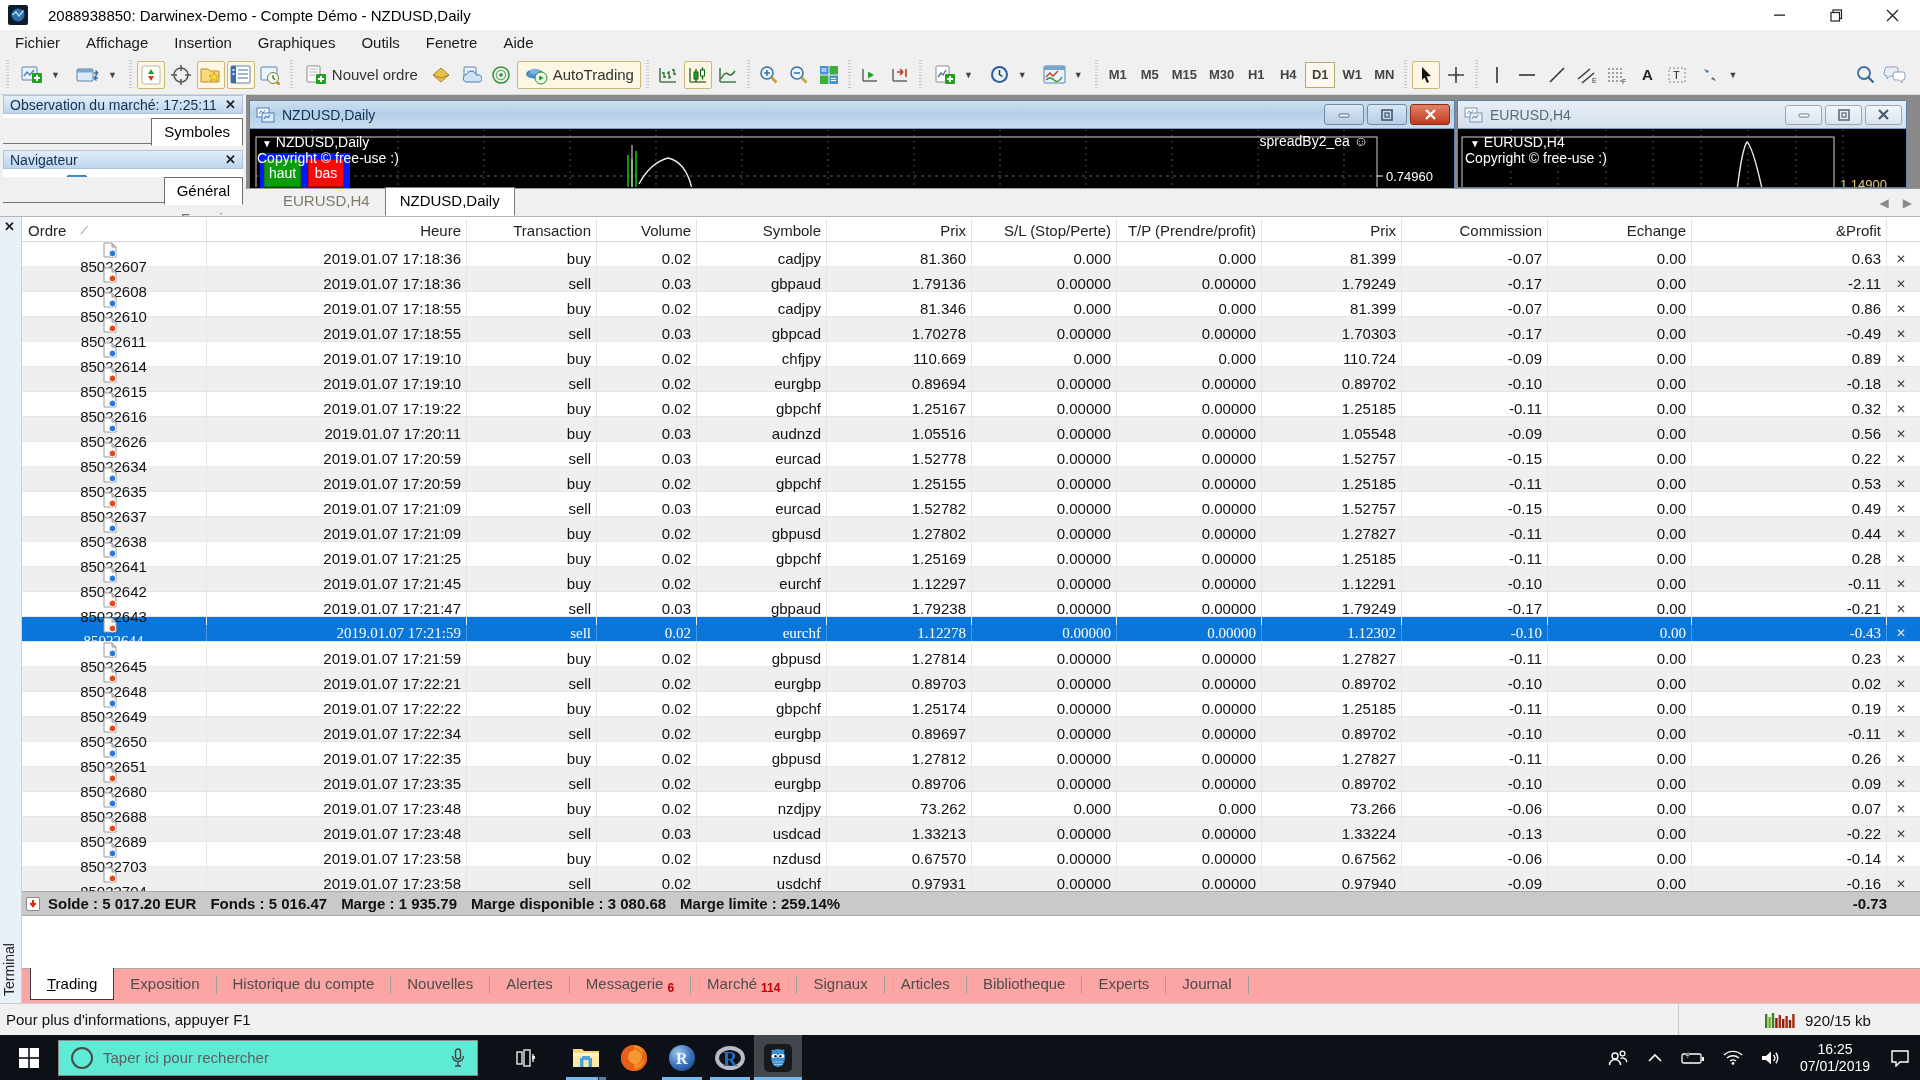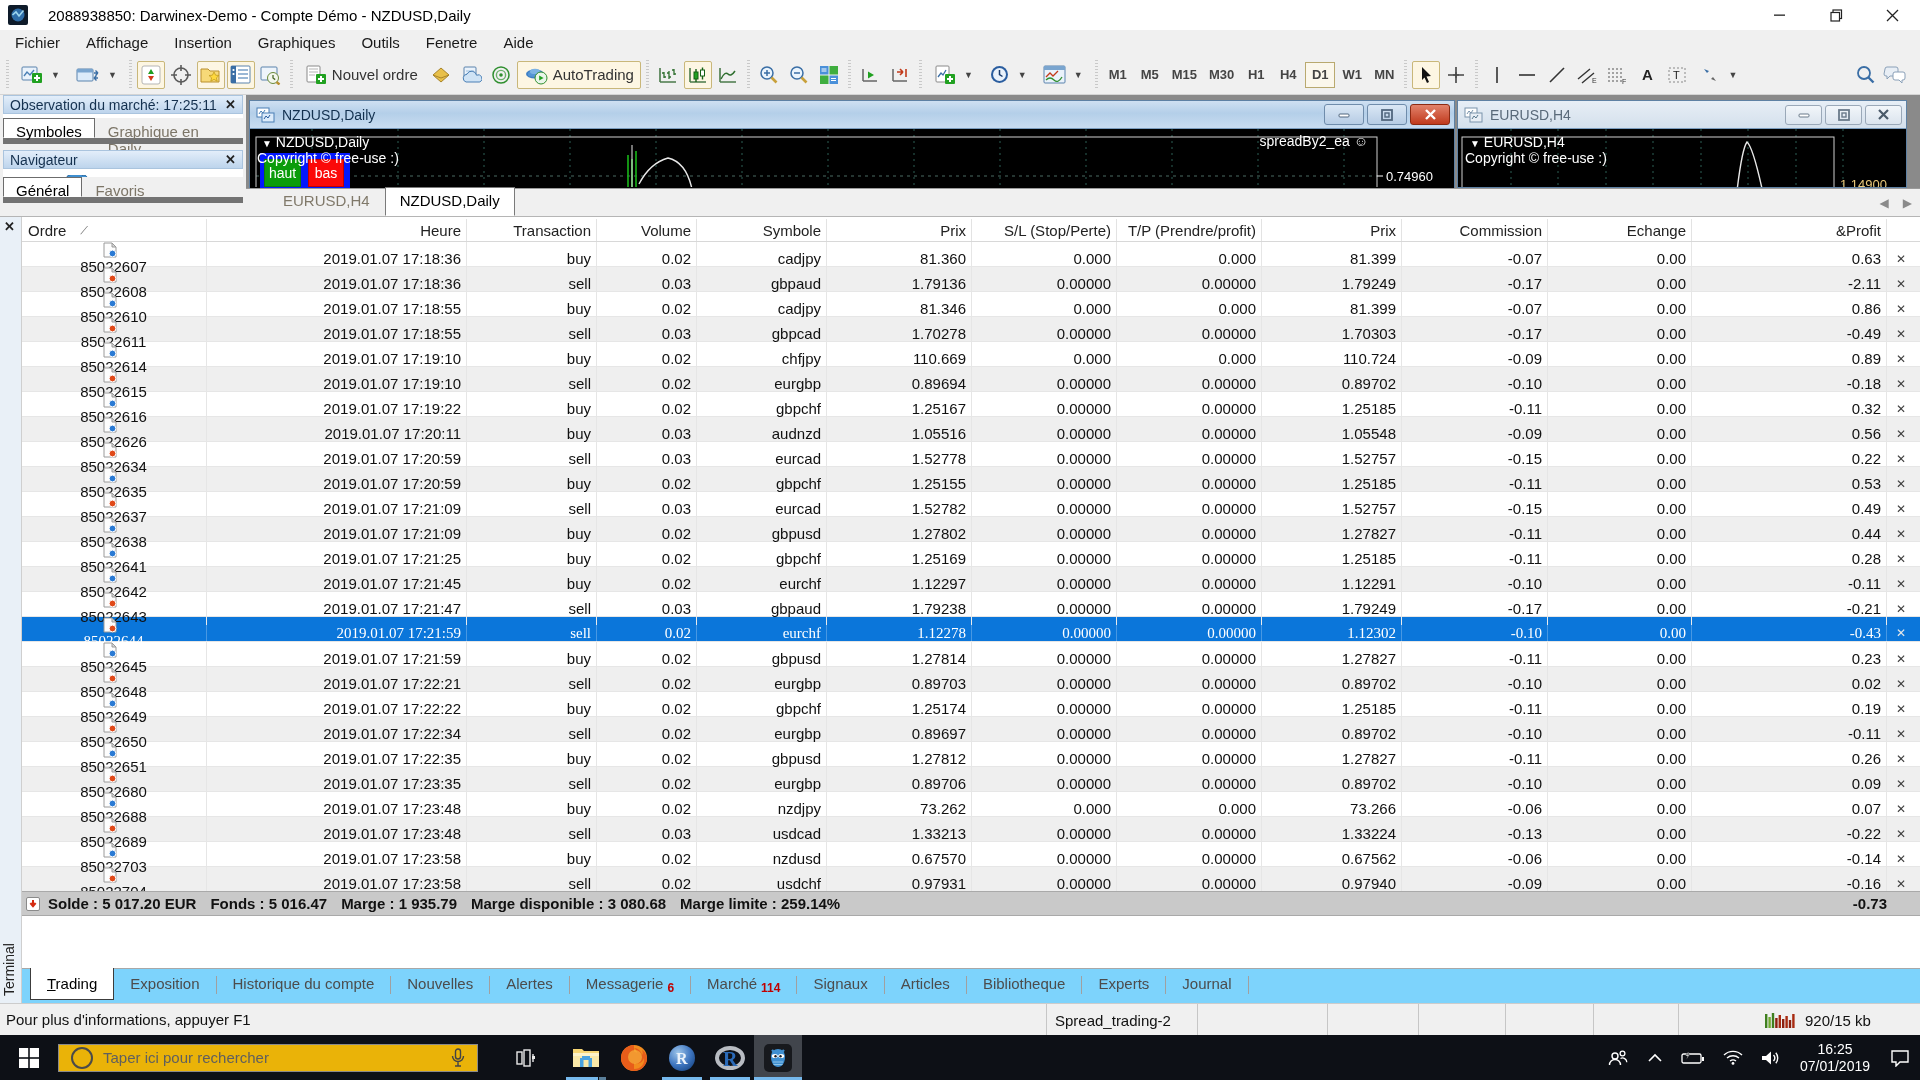--- a/index.html
+++ b/index.html
@@ -32,21 +32,21 @@
   .tf-btn.toggled { background:#fbf7ec; border-color:#b9a96f; }
   .tb-right { margin-left:auto; display:flex; margin-right:10px; }
 
   
   .main { position:absolute; left:0; top:95px; width:1920px; height:121px; background:#ef4444; }
 
   
   .left-panels { position:absolute; left:0; top:0; width:246px; height:121px; background:#f0f0f0; }
   .panel-hdr { position:absolute; left:3px; width:240px; height:19px; background:linear-gradient(to bottom,#e3eefa,#bdd4ec); border:1px solid #aac4de; display:flex; align-items:center; padding:0 6px; font-size:14px; color:#15314f; white-space:nowrap; overflow:hidden; }
   .panel-hdr .x { margin-left:auto; color:#222; font-size:13px; font-weight:bold; }
-  .ptabs { position:absolute; left:3px; width:240px; display:flex; height:26px; background:#f0f0f0; border-bottom:6px solid #737373; }
+  .ptabs { position:absolute; left:3px; width:240px; display:flex; align-items:flex-end; height:26px; background:#f0f0f0; border-bottom:1px solid #737373;flex-direction:column; }
   .ptab { padding:4px 12px 5px 12px; font-size:15px; color:#7c7567; border:1px solid transparent; }
   .ptab.active { background:#fff; border-color:#6c6c6c; border-bottom-color:#fff; color:#000; }
   .mw-sliver { position:absolute; left:3px; top:19px; width:240px; height:4px; background:#fff; }
   .nav-sliver { position:absolute; left:3px; top:74px; width:240px; height:8px; background:#fff; overflow:hidden; }
 
   
   .mdi { position:absolute; left:246px; top:0; width:1674px; height:121px; background:#8a8a8a; }
   .mdi-windows { position:absolute; left:0; top:0; width:1674px; height:93px; overflow:hidden; }
   .chart-win { position:absolute; top:5px; border:1px solid #5e81a4; background:#000; box-shadow:0 0 0 1px #9fb8d2 inset; }
   .cw-titlebar { height:28px; display:flex; align-items:center; padding:0 4px 0 6px; background:linear-gradient(to bottom,#cfe0f2,#b4cfe9 45%,#c8dcf0); border-bottom:1px solid #7a9cbe; }
@@ -85,37 +85,37 @@
   .orow.data .cell.last { border-right:none; justify-content:center; color:#3d3d3d; font-size:12px; }
   .orow.data.selected { background:#0b76da !important; color:#fff; }
   .orow.data.selected .cell { border-right-color:rgba(255,255,255,.25);font-family:Liberation Serif, serif; }
   .orow.data.selected .cell.last { color:#e8e8e8; }
   .doc-ico { width:14px; height:16px; position:relative; margin-right:8px; flex:0 0 auto; }
   .summary { position:absolute; left:22px; top:674px; width:1898px; height:25px; background:#c9c9c9; border-top:1px solid #a9a9a9; border-bottom:1px solid #a9a9a9; display:flex; align-items:center; font-weight:bold; font-size:15px; color:#111; }
   .summary .seg { margin-right:14px; white-space:pre; }
   .summary .bal-ico { width:14px; height:14px; background:#fff; border:1px solid #8a8a8a; border-radius:2px; margin:0 8px 0 4px; display:flex; align-items:center; justify-content:center; }
   .summary .total { position:absolute; right:33px; font-weight:bold; }
 
-  .term-tabs { position:absolute; left:22px; bottom:0; width:1898px; height:35px; display:flex; align-items:flex-start; border-top:1px solid #a8a8a8; background:#7dd3fc; padding-left:8px; }
+  .term-tabs { position:absolute; left:22px; bottom:0; width:1898px; height:35px; display:flex; align-items:flex-start; border-top:1px solid #a8a8a8; background:#fca5a5; padding-left:8px; }
   .term-tab { position:relative; padding:6px 16px 7px 16px; font-size:15px; color:#4c4c4c; display:flex; align-items:flex-start; }
   .term-tab.active { background:#fff; border:1px solid #3c3c3c; border-top:none; color:#000; margin-top:-1px; padding-top:7px; }
   .term-tab .badge { color:#c00000; font-size:12px; font-weight:bold; margin-left:4px; margin-top:6px; }
   .ttab-sep { width:1px; height:18px; background:#a0a0a0; margin-top:7px; }
 
   
   .statusbar { position:absolute; left:0; top:1003px; width:1920px; height:32px; background:#f0f0f0; border-top:1px solid #cccccc; display:flex; align-items:center; }
   .sb-help { padding-left:6px; color:#111; }
   .sb-cells { position:absolute; left:1046px; top:0; height:32px; display:flex; }
   .sb-cell { height:32px; border-left:1px solid #c6c6c6; display:flex; align-items:center; padding:0 8px; color:#111; }
   .sb-conn { position:absolute; right:0; top:0; width:242px; height:32px; border-left:1px solid #c6c6c6; display:flex; align-items:center; gap:8px; padding-left:86px; }
 
   
   .taskbar { position:absolute; left:0; top:1035px; width:1920px; height:45px; background:#0d1016; display:flex; align-items:center; }
   .tb-start { width:58px; height:45px; display:flex; align-items:center; justify-content:center; }
-  .search-box { width:420px; height:28px; background:#eab308; border:1px solid #8a8a8a; display:flex; align-items:center; }
+  .search-box { width:420px; height:36px; background:#5eead4; border:1px solid #8a8a8a; display:flex; align-items:center; }
   .search-box .circ { width:22px; height:22px; border:2.5px solid #4a4a4a; border-radius:50%; margin:0 10px 0 12px; }
   .search-box .stext { color:#5f5f5f; font-size:15px; }
   .search-box .mic { margin-left:auto; margin-right:12px; }
   .task-app { width:48px; height:45px; display:flex; align-items:center; justify-content:center; position:relative; }
   .task-app .underline { position:absolute; bottom:0; left:4px; right:4px; height:3px; background:#76b9ed; }
   .task-app.active { background:#41454c; }
   .tray { margin-left:auto; display:flex; align-items:center; height:45px; }
   .tray-ico { margin:0 9px; color:#fff; display:flex; align-items:center; }
   .clock { text-align:center; color:#fff; font-size:14px; line-height:17px; margin:0 10px; }
   .notif { width:40px; height:45px; display:flex; align-items:center; justify-content:center; }
@@ -1283,30 +1283,20 @@
         <div class="ttab-sep"></div>
         <div class="term-tab">
           <span>Journal</span>
         </div>
         <div class="ttab-sep"></div>
       </div>
   </div>
 
   <div class="statusbar">
     <span class="sb-help">Pour plus d'informations, appuyer F1</span>
-    <div class="sb-cells">
-      <div class="sb-cell" style="width:151px;">
-          <span>Spread_trading-2</span>
-        </div>
-      <div class="sb-cell" style="width:130px;"></div>
-      <div class="sb-cell" style="width:91px;"></div>
-      <div class="sb-cell" style="width:87px;"></div>
-      <div class="sb-cell" style="width:88px;"></div>
-      <div class="sb-cell" style="width:85px;"></div>
-    </div>
     <div class="sb-conn">
       <svg width="32" height="16" viewBox="0 0 32 16">
         <rect x="0" y="2" width="2.4" height="14" fill="#3f7f1f"></rect>
           <rect x="3.4" y="5" width="2.4" height="11" fill="#6faa2f"></rect>
           <rect x="6.8" y="1" width="2.4" height="15" fill="#3f7f1f"></rect>
           <rect x="10.2" y="6" width="2.4" height="10" fill="#8a1f10"></rect>
           <rect x="13.6" y="3" width="2.4" height="13" fill="#a82a10"></rect>
           <rect x="17" y="7" width="2.4" height="9" fill="#8a1f10"></rect>
           <rect x="20.4" y="4" width="2.4" height="12" fill="#a82a10"></rect>
           <rect x="23.8" y="8" width="2.4" height="8" fill="#8a1f10"></rect>

